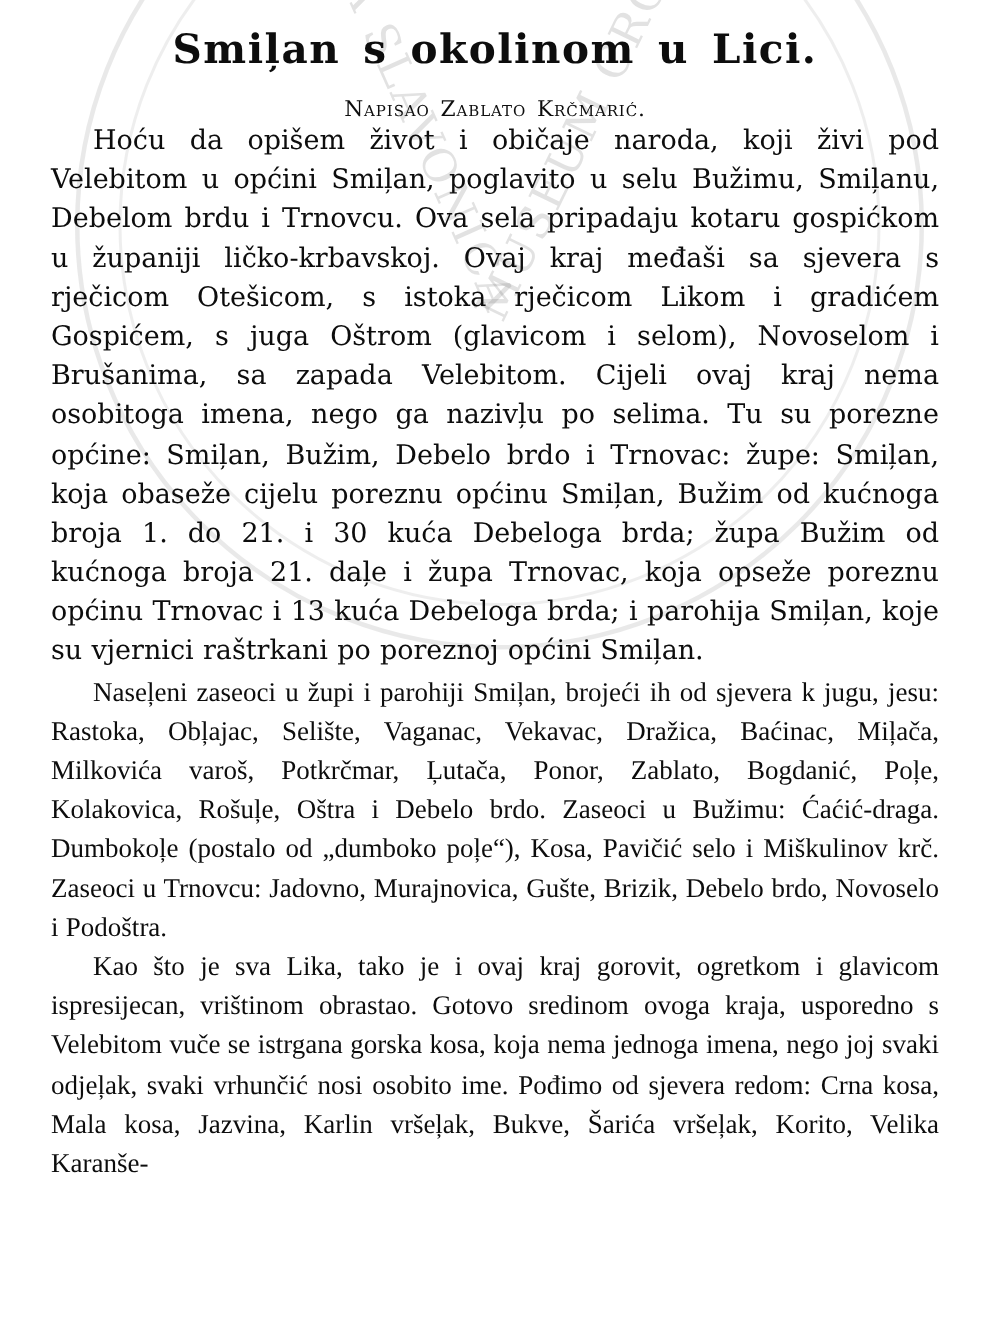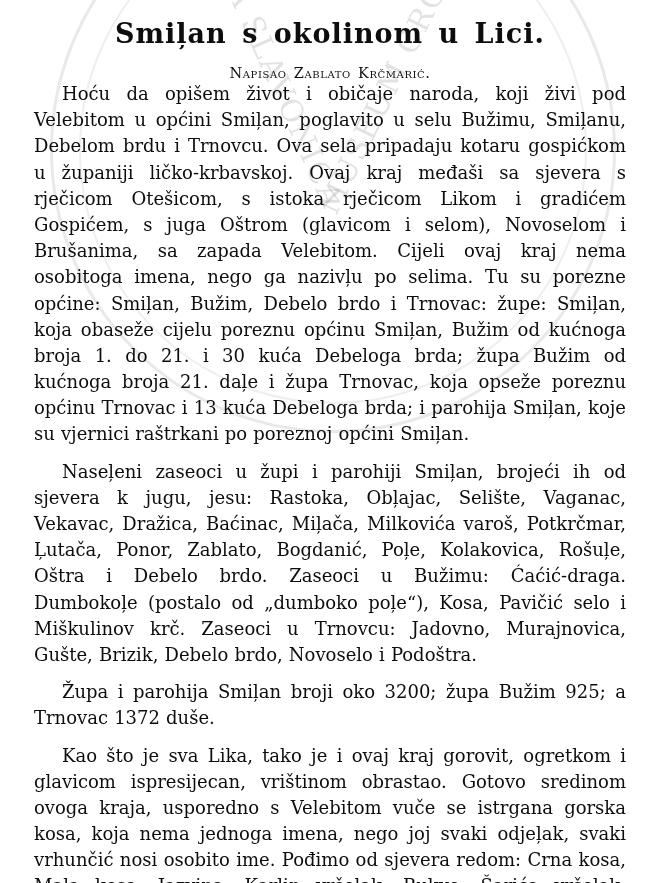--- a/index.html
+++ b/index.html
@@ -92,34 +92,33 @@
   }
   p.body {
     font-size: 18px;
     line-height: 1.455;
     text-align: justify;
     text-justify: inter-word;
     margin: 0;
     text-indent: 28px;
     word-spacing: 0.4px;
   }
-  p.body + p.body { margin-top: 11px; }
+  p.body + p.body { margin-top: 0; font-family: Liberation Serif, serif; }
 </style>
 </head>
 <body>
 
 <div class="watermark"></div>
 <div class="wm-text wm-left">SCRINIA SLAVONICA</div>
 <div class="wm-text wm-right">MUSEUM CROATICUM</div>
 
 <div class="page">
 
   <h1 class="title">Smiļan s okolinom u Lici.</h1>
 
   <div class="byline">Napisao Zablato Krčmarić.</div>
 
 
   <p class="body">Hoću da opišem život i običaje naroda, koji živi pod Velebitom u općini Smiļan, poglavito u selu Bužimu, Smiļanu, Debelom brdu i Trnovcu. Ova sela pripadaju kotaru gospićkom u županiji ličko-krbavskoj. Ovaj kraj međaši sa sjevera s rječicom Otešicom, s istoka rječicom Likom i gradićem Gospićem, s juga Oštrom (glavicom i selom), Novoselom i Brušanima, sa zapada Velebitom. Cijeli ovaj kraj nema osobitoga imena, nego ga nazivļu po selima. Tu su porezne općine: Smiļan, Bužim, Debelo brdo i Trnovac: župe: Smiļan, koja obaseže cijelu poreznu općinu Smiļan, Bužim od kućnoga broja 1. do 21. i 30 kuća Debeloga brda; župa Bužim od kućnoga broja 21. daļe i župa Trnovac, koja opseže poreznu općinu Trnovac i 13 kuća Debeloga brda; i parohija Smiļan, koje su vjernici raštrkani po poreznoj općini Smiļan.</p>
   <p class="body">Naseļeni zaseoci u župi i parohiji Smiļan, brojeći ih od sjevera k jugu, jesu: Rastoka, Obļajac, Selište, Vaganac, Vekavac, Dražica, Baćinac, Miļača, Milkovića varoš, Potkrčmar, Ļutača, Ponor, Zablato, Bogdanić, Poļe, Kolakovica, Rošuļe, Oštra i Debelo brdo. Zaseoci u Bužimu: Ćaćić-draga. Dumbokoļe (postalo od „dumboko poļe“), Kosa, Pavičić selo i Miškulinov krč. Zaseoci u Trnovcu: Jadovno, Murajnovica, Gušte, Brizik, Debelo brdo, Novoselo i Podoštra.</p>
-  <p class="body">Župa i parohija Smiļan broji oko 3200; župa Bužim 925; a Trnovac 1372 duše.</p>
   <p class="body">Kao što je sva Lika, tako je i ovaj kraj gorovit, ogretkom i glavicom ispresijecan, vrištinom obrastao. Gotovo sredinom ovoga kraja, usporedno s Velebitom vuče se istrgana gorska kosa, koja nema jednoga imena, nego joj svaki odjeļak, svaki vrhunčić nosi osobito ime. Pođimo od sjevera redom: Crna kosa, Mala kosa, Jazvina, Karlin vršeļak, Bukve, Šarića vršeļak, Korito, Velika Karanše-</p>
 
 </div>
 
 </body></html>

